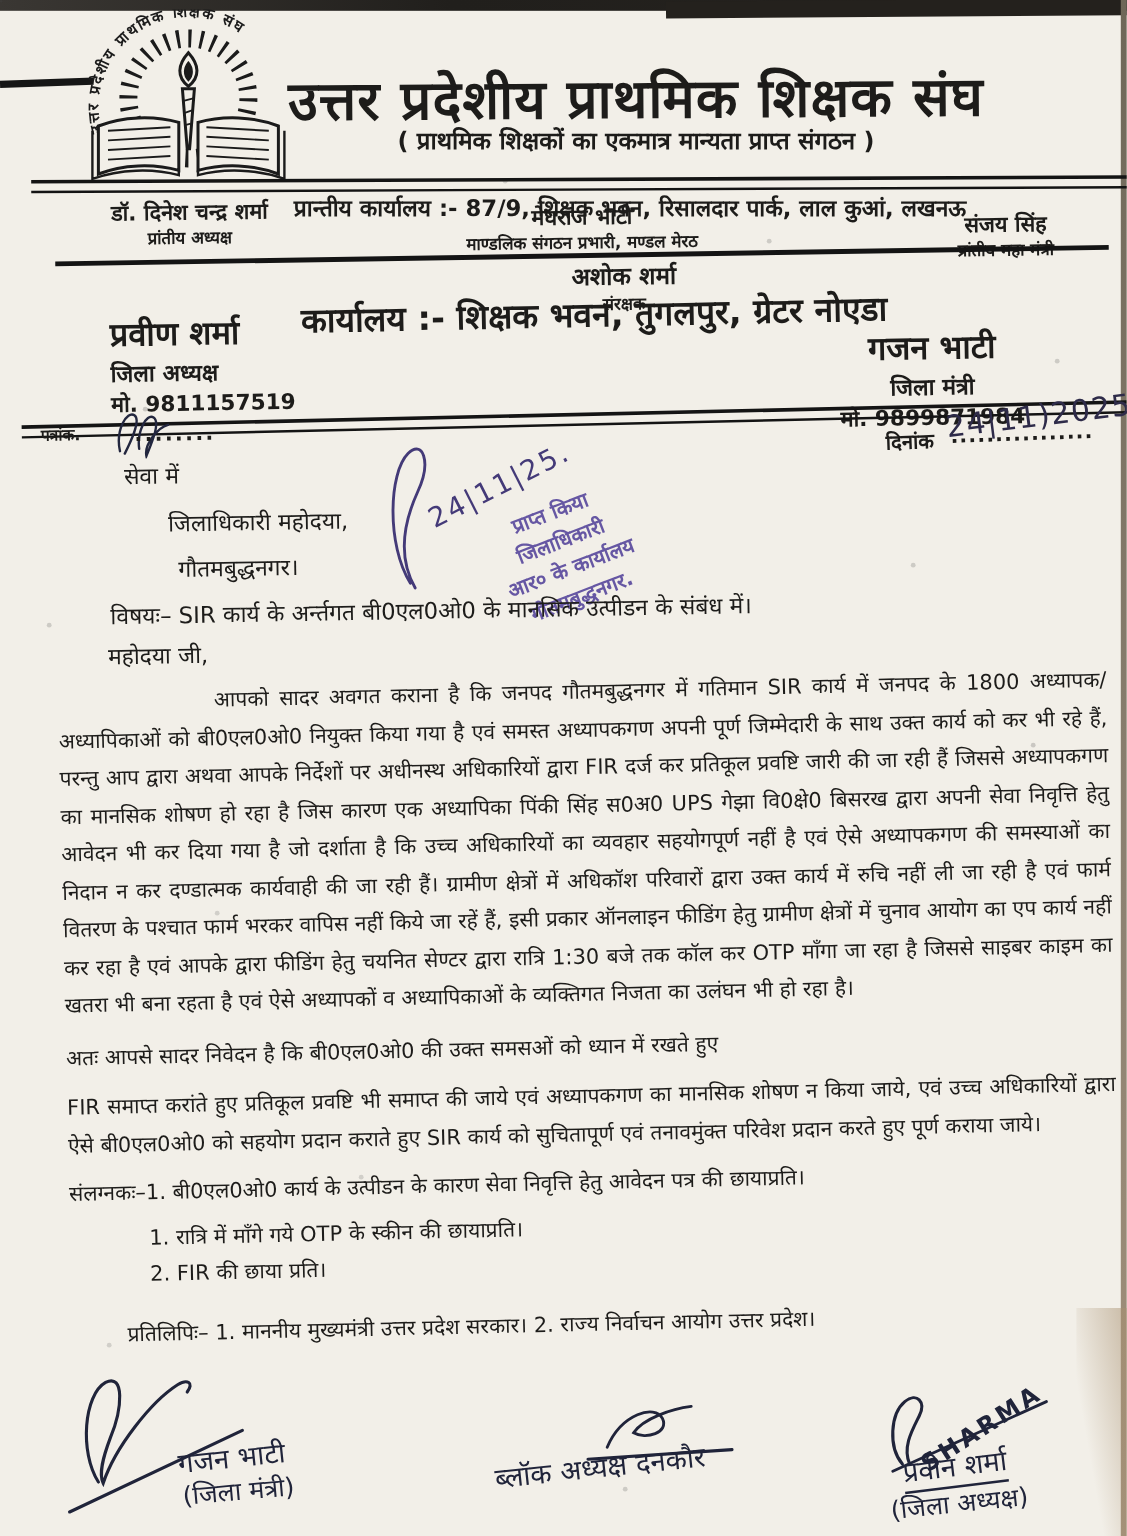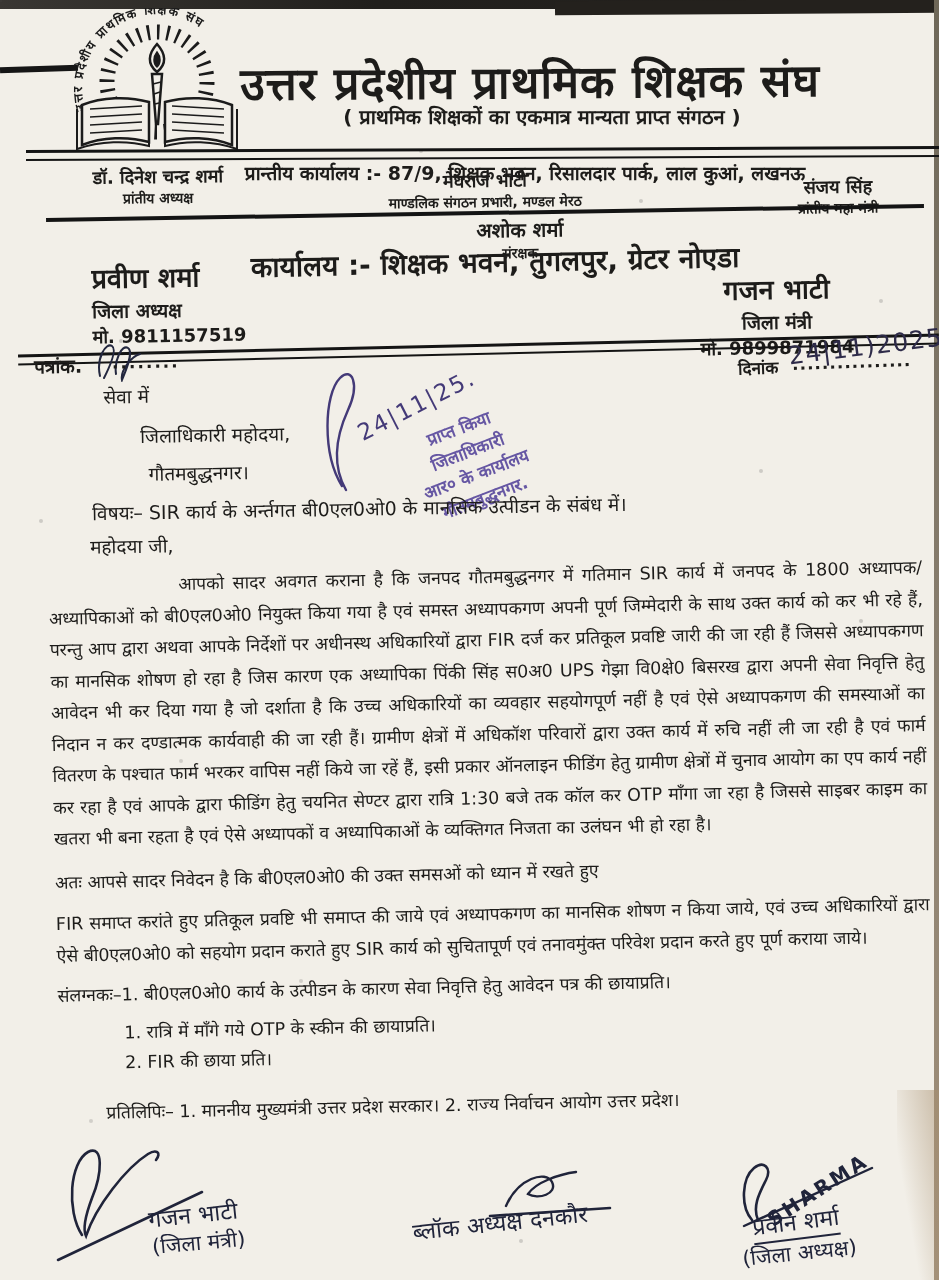--- a/index.html
+++ b/index.html
@@ -23,41 +23,41 @@
       520px 1240px 0 1px rgba(60,60,60,.2), 90px 1120px 0 1px rgba(60,60,60,.18),
       420px 150px 0 1px rgba(60,60,60,.18), 905px 900px 0 1px rgba(60,60,60,.22);}
   
   .rule-double{position:absolute;height:6px;border-top:3px solid #141414;border-bottom:2px solid #141414;}
   .rule-top{left:26px;top:148px;width:913px;transform:rotate(-.25deg);}
   .rule-mid{position:absolute;left:46px;top:211px;width:878px;height:4px;background:#141414;transform:rotate(-.9deg);}
   .rule-bottom{left:18px;top:344px;width:921px;transform:rotate(-1.3deg);}
   
   .motto{position:absolute;left:250px;top:24px;width:560px;text-align:center;font-size:21px;font-weight:bold;letter-spacing:1px;}
   .org-name{position:absolute;left:190px;top:50px;width:680px;text-align:center;font-size:45px;font-weight:bold;transform:rotate(-.4deg);letter-spacing:1px;}
-  .org-tagline{position:absolute;left:242px;top:103px;width:600px;text-align:center;font-size:20px;font-weight:bold;}
+  .org-tagline{position:absolute;left:230px;top:103px;width:600px;text-align:center;font-size:20px;font-weight:bold;}
   .prov-office{position:absolute;left:195px;top:128px;width:660px;text-align:center;font-size:19px;font-weight:bold;margin-top:32px;}
   .emblem{position:absolute;left:52px;top:8px;width:210px;height:150px;}
   
   .officer{position:absolute;text-align:center;font-weight:bold;transform:rotate(-.8deg);}
   .officer .nm{font-size:18px;}
   .officer .tl{font-size:14px;}
   .off-left{left:48px;top:164px;width:220px;}
   .off-center{left:320px;top:168px;width:330px;}
   .off-right{left:748px;top:174px;width:180px;}
   .patron{left:380px;top:216px;width:280px;}
   .patron .nm{font-size:20px;}
   .local-office{position:absolute;left:150px;top:242px;width:690px;text-align:center;font-size:28px;font-weight:bold;transform:rotate(-1.2deg);}
   .district{position:absolute;font-weight:bold;transform:rotate(-1deg);}
   .district .nm{font-size:27px;}
   .district .tl{font-size:19px;margin-top:2px;}
   .district .mb{font-size:18px;}
   .dist-left{left:92px;top:258px;}
   .dist-right{left:700px;top:270px;text-align:center;}
   
-  .patrank-label{position:absolute;left:34px;top:353px;font-size:19px;font-weight:bold;transform:rotate(-1deg);}
+  .patrank-label{position:absolute;left:34px;top:353px;font-size:13px;font-weight:bold;transform:rotate(-1deg);}
   .patrank-dots{position:absolute;left:112px;top:352px;font-size:17px;font-weight:bold;letter-spacing:2px;transform:rotate(-1deg);}
   .patrank-scribble{position:absolute;left:92px;top:336px;}
   .dinank-label{position:absolute;left:738px;top:356px;font-size:17px;font-weight:bold;transform:rotate(-2deg);}
   .dinank-dots{position:absolute;left:792px;top:352px;font-size:17px;font-weight:bold;letter-spacing:1px;transform:rotate(-2deg);}
   .dinank-value{position:absolute;left:788px;top:332px;font-size:25px;color:#2e2b49;transform:rotate(-7deg);letter-spacing:1px;font-family:"DejaVu Sans", cursive, sans-serif;}
   
   .recipient{position:absolute;left:104px;top:382px;font-size:19px;transform:rotate(-1deg);}
   .recipient .r2{margin-top:14px;margin-left:36px;}
   .recipient .r3{margin-top:12px;margin-left:44px;}
   

